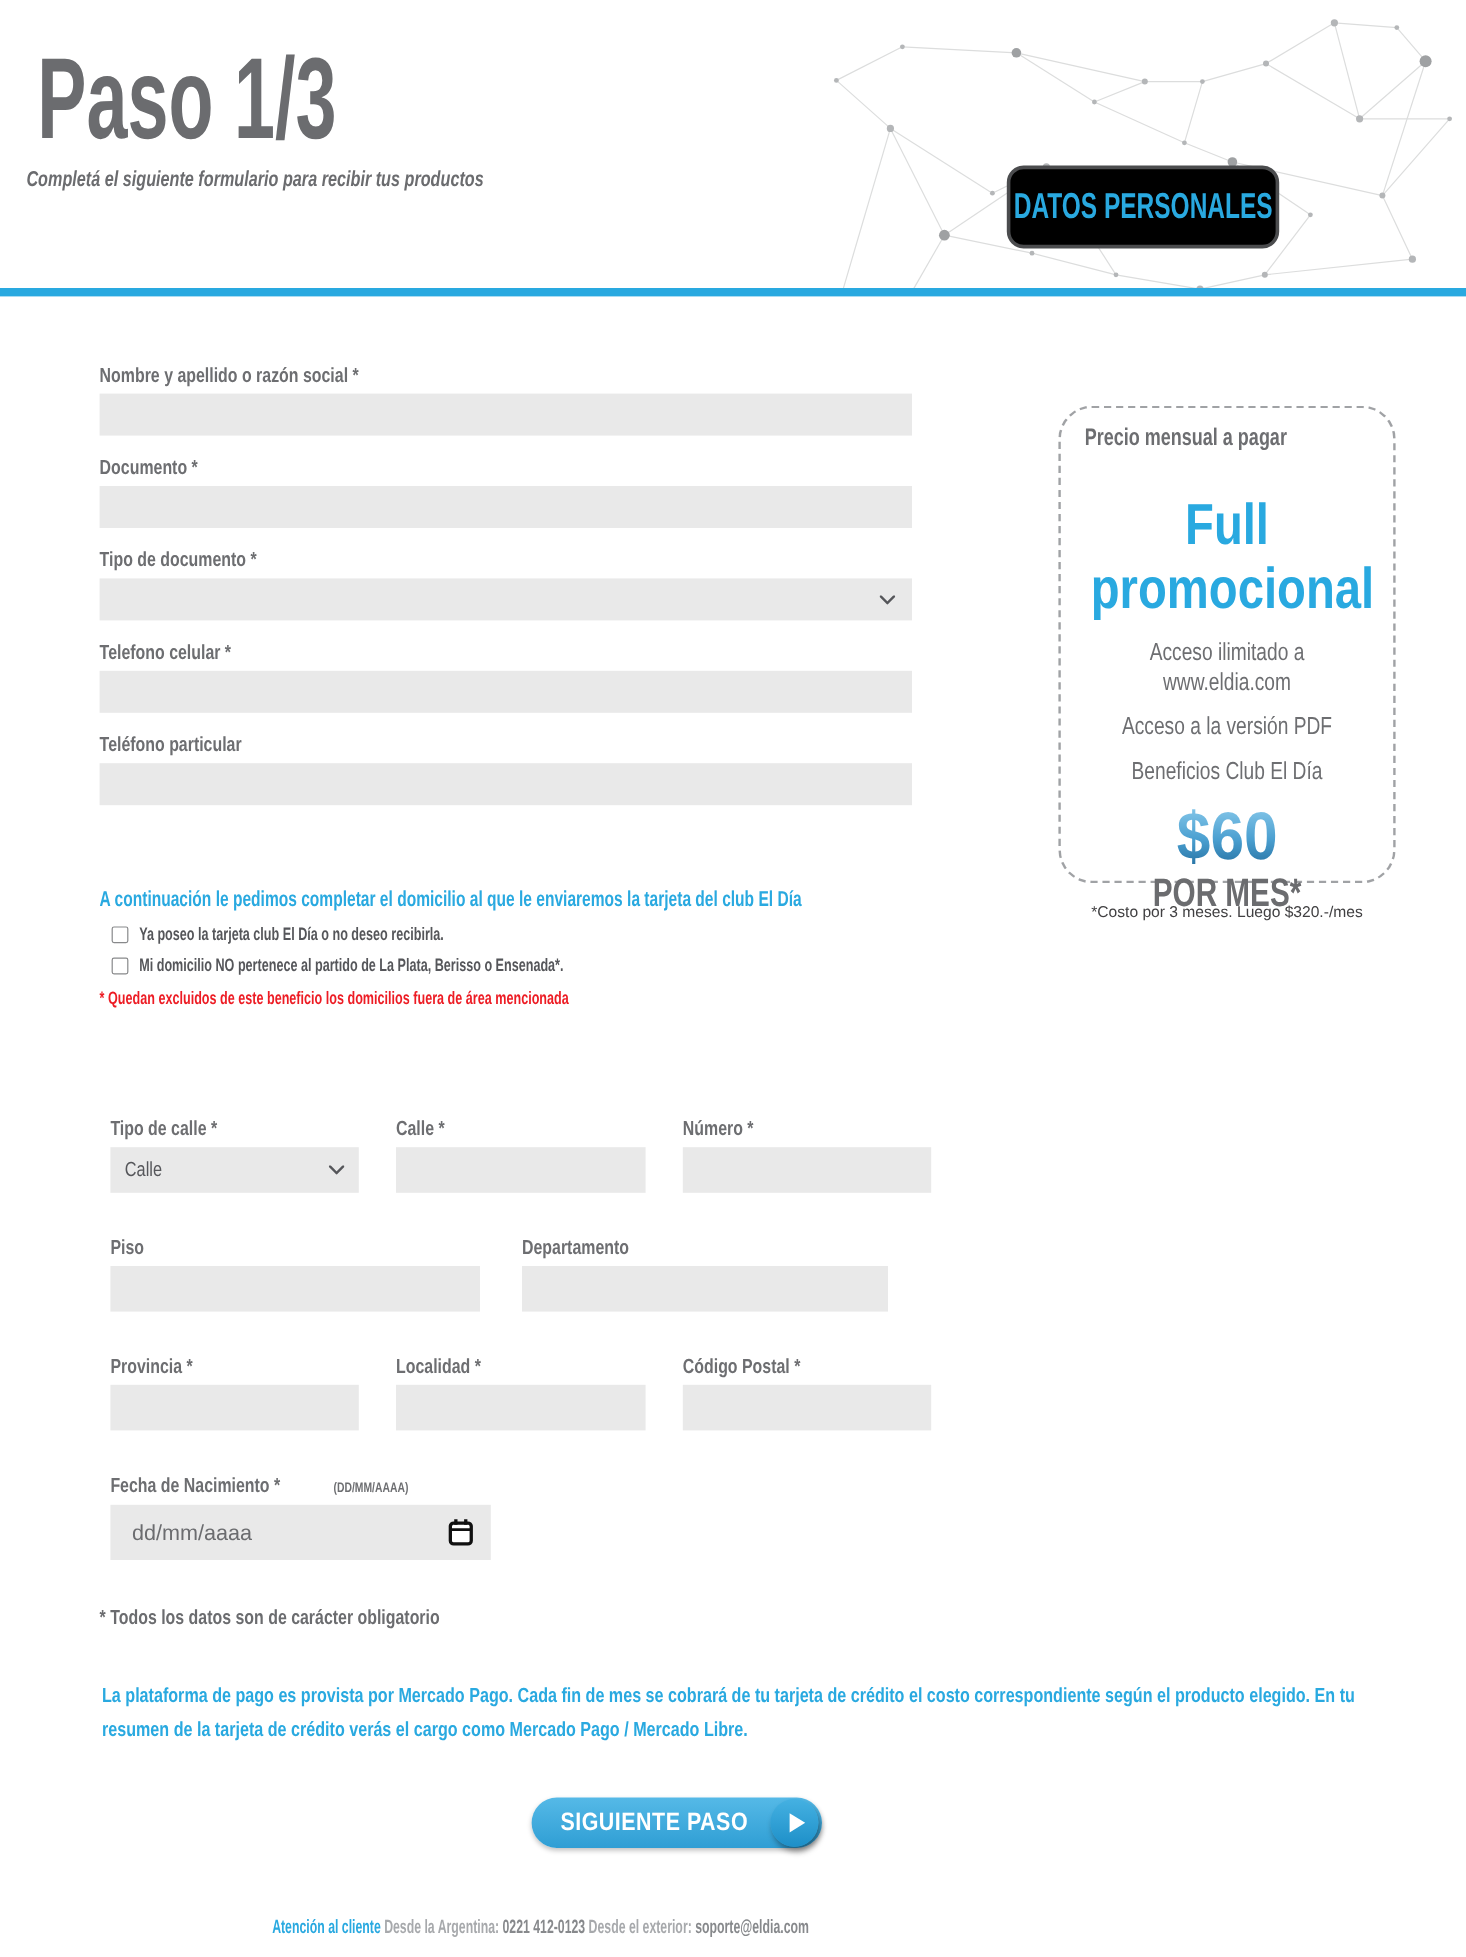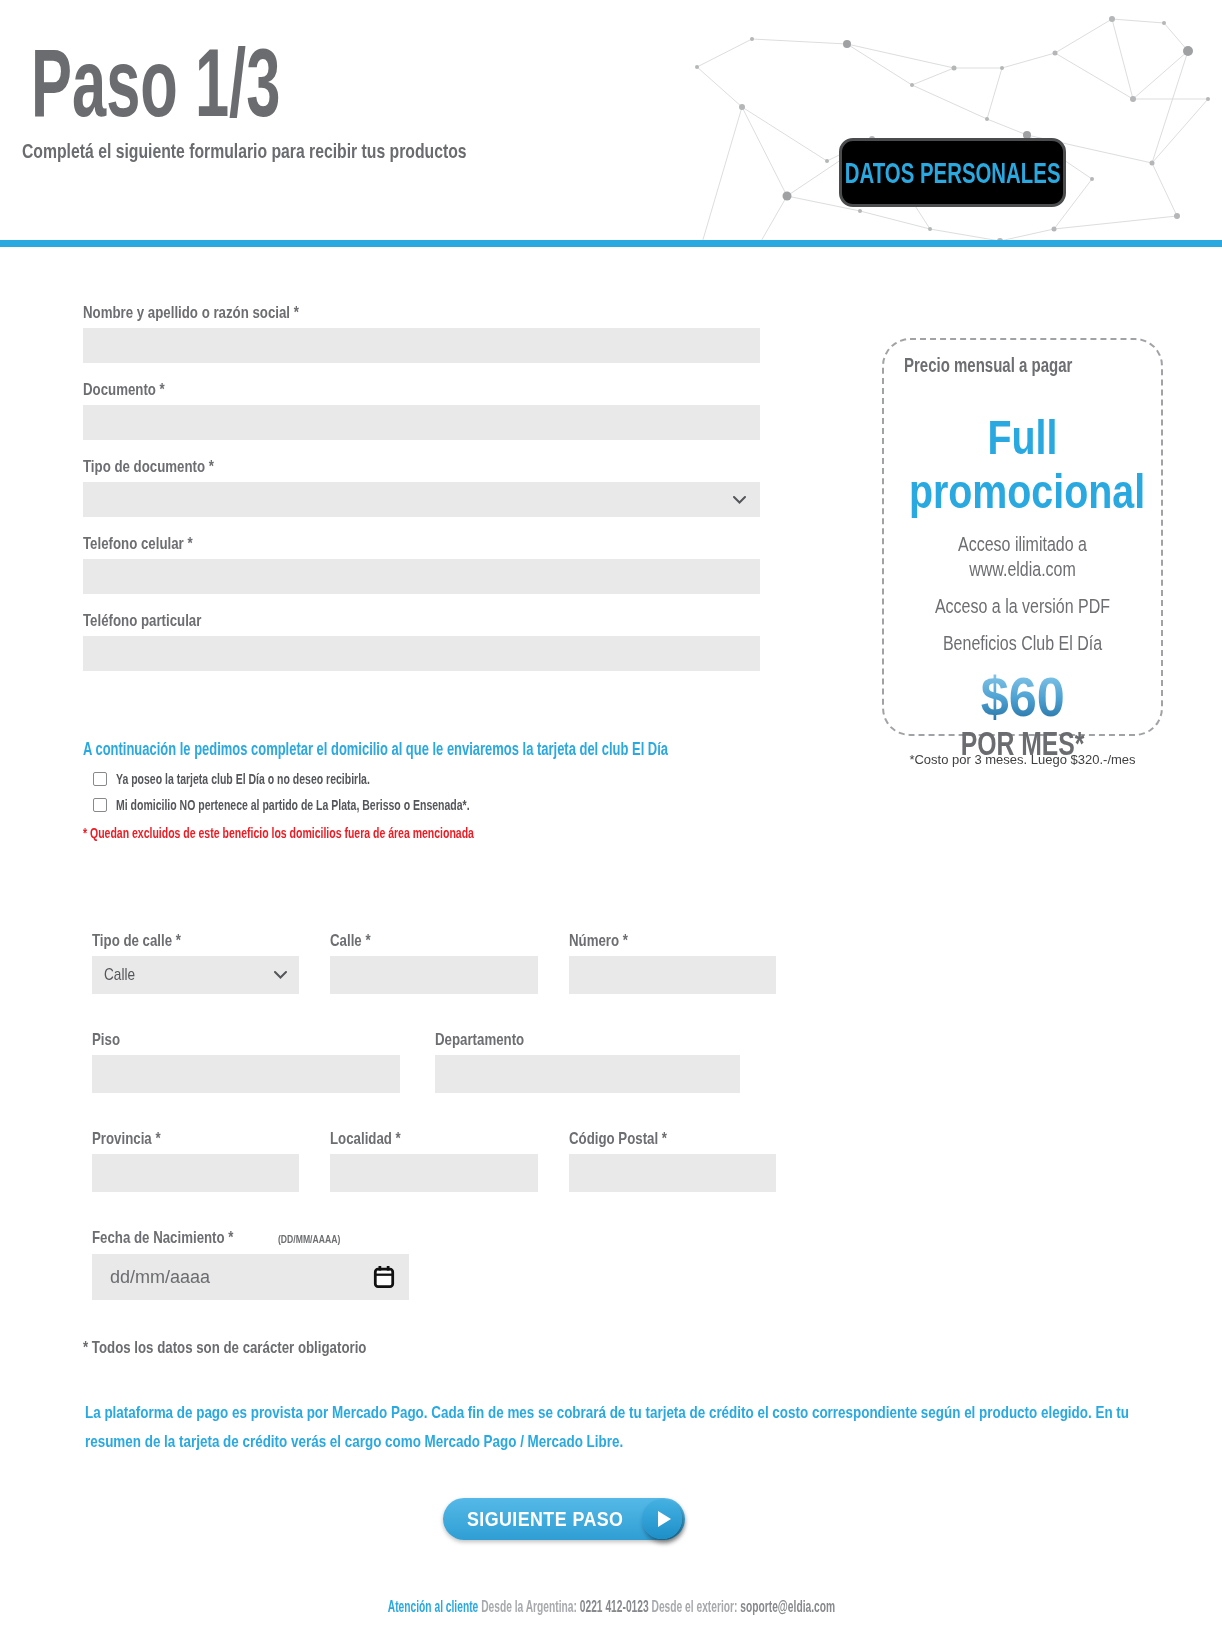--- a/index.html
+++ b/index.html
@@ -11,21 +11,21 @@
   .sxC{display:inline-block;white-space:nowrap;transform-origin:50% 50%;}
   .s64{transform:scaleX(.64);} .s68{transform:scaleX(.68);} .s70{transform:scaleX(.70);}
   .s72{transform:scaleX(.72);} .s75{transform:scaleX(.75);} .s78{transform:scaleX(.78);}
   .s80{transform:scaleX(.80);} .s85{transform:scaleX(.85);}
   .s90{transform:scaleX(.90);}
 
   
   .header{position:relative;height:236px;}
   .network{position:absolute;top:0;right:0;width:580px;height:232px;}
   .title{margin:11px;padding:26px 0 0 20px;font-size:96px;line-height:.95;font-weight:bold;color:#6b6c6f;}
-  .subtitle{margin:6px 0 0 22px;font-size:21px;font-weight:bold;color:#6b6c6f;}
+  .subtitle{margin:6px 0 0 22px;font-size:18px;font-weight:bold;color:#6b6c6f;font-style:italic;}
   .badge{position:absolute;left:839px;top:127px;width:221px;height:63px;background:#000000;
          border:3px solid #4b4c4e;border-radius:14px;display:flex;align-items:center;justify-content:center;}
   .badge span{font-size:30px;font-weight:bold;color:#29a9e0;}
   .divider{position:absolute;left:0;bottom:0;width:100%;height:7px;background:#29a9e0;}
 
   
   .col{margin-left:83px;width:677px;padding-top:56px;}
   .field{margin-bottom:17px;}
   .field-label{height:21px;font-size:17px;color:#6d6e71;font-weight:bold;}
   .tin{box-sizing:border-box;width:677px;height:35px;border:none;background:#e9e9e9;
@@ -72,21 +72,21 @@
             border-radius:22px;background:linear-gradient(180deg,#55b9e7 0%,#2f9ed4 100%);
             box-shadow:0 2px 4px rgba(0,0,0,.25);text-align:left;padding:0;}
   .next-btn .lbl{margin-left:24px;font-size:21px;font-weight:bold;color:#fff;letter-spacing:.5px;}
   .play-circle{position:absolute;right:3px;top:1px;width:40px;height:40px;border-radius:50%;
                background:linear-gradient(180deg,#45b1e2 0%,#1d8fc8 100%);
                box-shadow:2px 4px 5px rgba(0,0,0,.4);display:flex;align-items:center;justify-content:center;}
   .play-tri{width:0;height:0;border-left:13px solid #fff;border-top:8px solid transparent;
             border-bottom:8px solid transparent;margin-left:4px;}
 
   
-  .footer{width:1020px;margin:58px auto 0;text-align:center;}
+  .footer{width:1020px;margin:58px auto 0;}
   .footer-line{display:inline-block;transform:scaleX(.64);transform-origin:50% 50%;white-space:nowrap;
                font-size:16px;font-weight:bold;}
   .f-blue{color:#29a9e0;} .f-light{color:#a7a9ac;} .f-dark{color:#87898c;}
 
   
   .price-box{position:absolute;left:882px;top:338px;width:281px;height:398px;box-sizing:border-box;
              border:2px dashed #a0a2a5;border-radius:28px;background:#fff;padding-top:14px;}
   .pb-title{padding-left:20px;font-size:20px;font-weight:bold;color:#6d6e71;}
   .plan-name{margin-top:34px;text-align:center;font-size:48px;line-height:1.12;font-weight:bold;color:#29a9e0;
              transform:scaleX(.82);transform-origin:50% 0;}

